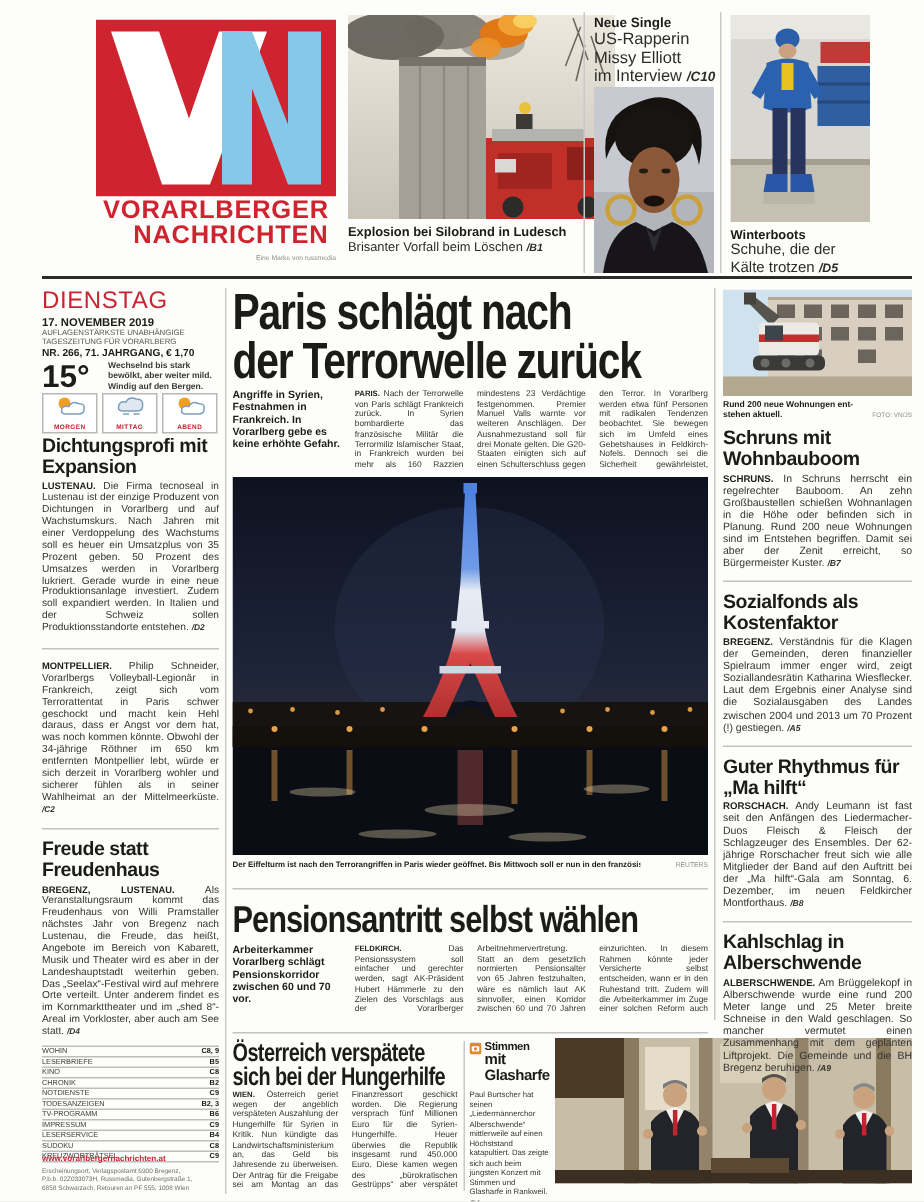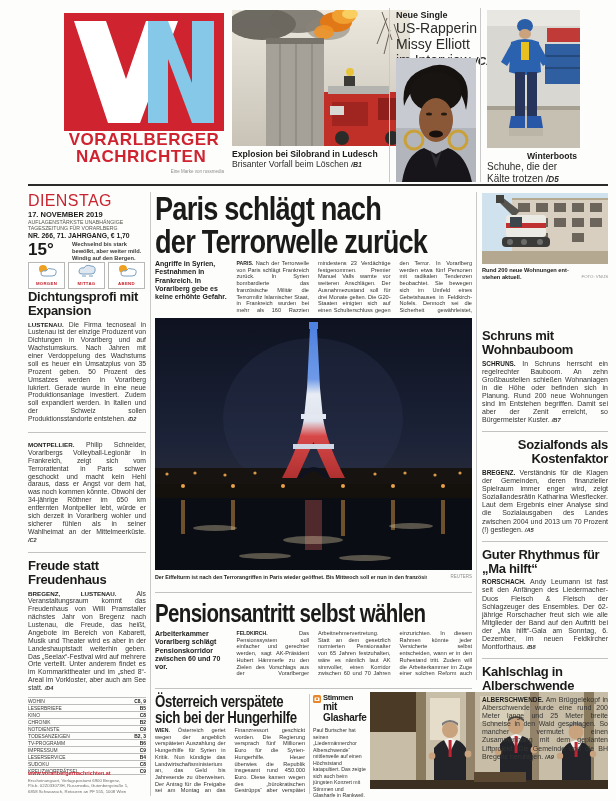--- a/index.html
+++ b/index.html
@@ -33,21 +33,21 @@
 <div class="page">
 
   <div class="abs photo" style="left:64px;top:13px;width:160px;height:118px;">
     <svg width="160" height="118" viewBox="0 0 160 118">
       <rect x="0" y="0" width="160" height="118" fill="#d02330"></rect>
       <polygon points="10,8 42,8 62,66 82,8 114,8 76,110 44,110" fill="#ffffff"></polygon>
       <polygon points="84,8 104,8 128,70 128,8 150,8 150,110 128,110 104,46 104,110 84,110" fill="#85c8e8"></polygon>
     </svg>
   </div>
   <div class="abs" style="left:64px;top:131px;width:160px;text-align:center;font-size:17px;font-weight:bold;color:#d02330;letter-spacing:0.5px;line-height:1;">VORARLBERGER</div>
-  <div class="abs" style="left:76px;top:148px;width:160px;text-align:left;font-size:17px;font-weight:bold;color:#d02330;letter-spacing:0.5px;line-height:1;">NACHRICHTEN</div>
+  <div class="abs" style="left:59px;top:148px;width:160px;text-align:right;font-size:17px;font-weight:bold;color:#d02330;letter-spacing:0.5px;line-height:1;">NACHRICHTEN</div>
   <div class="abs credit" style="left:64px;top:169px;width:160px;text-align:right;font-size:4.5px;">Eine Marke von russmedia</div>
 
   <div class="abs photo" style="left:232px;top:10px;">
     <svg width="178" height="136" viewBox="0 0 178 136">
       <defs>
           <linearGradient id="haze" x1="0" y1="0" x2="0" y2="1">
         <stop offset="0" stop-color="#ece8de"></stop>
             <stop offset="1" stop-color="#c9c3b7"></stop>
           </linearGradient>
         </defs>
@@ -75,21 +75,21 @@
         <circle cx="160" cy="128" r="7" fill="#2b2b29"></circle>
       <rect x="98" y="96" width="14" height="9" fill="#d8d8d4"></rect>
     </svg>
   </div>
   <div class="abs caption-bold" style="left:232px;top:149px;font-size:8.6px;">Explosion bei Silobrand in Ludesch</div>
   <div class="abs" style="left:232px;top:159px;font-size:8.6px;color:#2c2c2a;"><span>Brisanter Vorfall beim Löschen</span> <span class="ref">/B1</span></div>
 
   <div class="vr" style="left:389px;top:8px;height:174px;"></div>
 
   <div class="abs caption-bold" style="left:396px;top:10px;font-size:9px;text-align:right;">Neue Single</div>
-  <div class="abs" style="left:396px;top:20px;font-size:14px;line-height:1.15;color:#2c2c2a;">
+  <div class="abs" style="left:396px;top:20px;font-size:11px;line-height:1.15;color:#2c2c2a;">
     <div>US-Rapperin</div>
     <div>Missy Elliott</div>
     <div><span>im Interview</span> <span class="ref">/C10</span></div>
   </div>
   <div class="abs photo" style="left:396px;top:58px;">
     <svg width="80" height="124" viewBox="0 0 80 124">
       <rect width="80" height="124" fill="#c7cad0"></rect>
       <rect y="70" width="80" height="54" fill="#b2b6bc"></rect>
       <path d="M8,48 Q4,18 30,10 Q48,2 62,14 Q76,24 70,52 Q66,30 52,24 Q34,16 22,28 Q12,36 8,48 Z" fill="#15120f"></path>
       <ellipse cx="40" cy="34" rx="26" ry="20" fill="#181411"></ellipse>
@@ -122,37 +122,37 @@
       <path d="M34,32 L42,32 L42,50 L34,50 Z" fill="#e8c020"></path>
       <path d="M24,34 L14,52 L20,56 L28,44 Z" fill="#2b62b0"></path>
       <path d="M52,34 L62,52 L56,56 L48,44 Z" fill="#2b62b0"></path>
       <rect x="28" y="62" width="10" height="44" fill="#27355c"></rect>
       <rect x="40" y="62" width="10" height="44" fill="#27355c"></rect>
       <path d="M24,106 L38,106 L38,118 L22,118 Z" fill="#2857a8"></path>
       <path d="M40,106 L54,106 L56,118 L40,118 Z" fill="#2857a8"></path>
       <rect x="22" y="118" width="34" height="8" fill="#b3ada0" opacity="0.6"></rect>
     </svg>
   </div>
-  <div class="abs caption-bold" style="left:487px;top:151px;font-size:8.6px;margin-left:40px;">Winterboots</div>
+  <div class="abs caption-bold" style="left:487px;top:151px;font-size:8.6px;">Winterboots</div>
   <div class="abs" style="left:487px;top:161px;font-size:10px;line-height:1.15;color:#2c2c2a;">
     <div>Schuhe, die der</div>
     <div><span>Kälte trotzen</span> <span class="ref">/D5</span></div>
   </div>
 
   <div class="abs" style="left:28px;top:184px;width:580px;height:2px;background:#2b2b29;"></div>
 
   <div class="abs" style="left:28px;top:192px;font-size:16px;font-weight:normal;color:#c92430;letter-spacing:0.4px;">DIENSTAG</div>
   <div class="abs" style="left:28px;top:210px;font-size:7.5px;font-weight:bold;color:#1b1b19;">17. NOVEMBER 2019</div>
   <div class="abs" style="left:28px;top:219px;font-size:5.2px;color:#55554f;line-height:1.2;">
     <div>AUFLAGENSTÄRKSTE UNABHÄNGIGE</div>
     <div>TAGESZEITUNG FÜR VORARLBERG</div>
   </div>
   <div class="abs" style="left:28px;top:232px;font-size:6.8px;font-weight:bold;color:#1b1b19;">NR. 266, 71. JAHRGANG, € 1,70</div>
 
-  <div class="abs" style="left:28px;top:240px;font-size:17px;font-weight:bold;color:#1b1b19;">15°</div>
+  <div class="abs" style="left:28px;top:240px;font-size:21px;font-weight:bold;color:#1b1b19;">15°</div>
   <div class="abs" style="left:72px;top:241px;width:74px;font-size:5.7px;font-weight:bold;color:#3a3a38;line-height:1.2;text-align:left;">Wechselnd bis stark bewölkt, aber weiter mild. Windig auf den Bergen.</div>
 
   <div class="abs" style="left:28px;top:262px;">
     <div class="wbox">
       <svg width="24" height="14" viewBox="0 0 24 14">
         <circle cx="8" cy="6" r="4" fill="#f0a020"></circle>
         <path d="M6,11 Q6,7 11,8 Q13,4 17,6 Q22,6 21,10 Q21,13 17,13 L9,13 Q6,13 6,11 Z" fill="#fff" stroke="#7aa0c0" stroke-width="1"></path>
       </svg>
       <div class="wlabel">MORGEN</div>
     </div><div class="wbox">
@@ -439,26 +439,26 @@
   </div>
   <div class="abs caption-bold" style="left:482px;top:267px;width:126px;font-size:5.7px;line-height:1.2;">
     <div>Rund 200 neue Wohnungen ent-</div>
     <div><span>stehen aktuell.</span>
       <span class="credit" style="float:right;font-weight:normal;font-size:4.3px;">FOTO: VN/JS</span>
     </div>
   </div>
 
   <div class="abs" style="left:482px;top:285px;width:126px;">
     <div>
-      <div class="head" style="font-size:13px;margin-top:44px;">Schruns mit Wohnbauboom</div>
+      <div class="head" style="font-size:13px;">Schruns mit Wohnbauboom</div>
       <p class="body-txt" style="margin:3px 0 0 0;font-size:7px;"><span class="loc">SCHRUNS.</span> <span>In Schruns herrscht ein regelrechter Bauboom. An zehn Großbaustellen schießen Wohnanlagen in die Höhe oder befinden sich in Planung. Rund 200 neue Wohnungen sind im Entstehen begriffen. Damit sei aber der Zenit erreicht, so Bürgermeister Kuster.</span> <span class="ref">/B7</span></p>
       <div style="height:1px;background:#c2c2c0;margin:7px 0 6px 0;"></div>
     </div>
     <div>
-      <div class="head" style="font-size:13px;text-align:right;">Sozialfonds als Kostenfaktor</div>
+      <div class="head" style="font-size:13px;">Sozialfonds als Kostenfaktor</div>
       <p class="body-txt" style="margin:3px 0 0 0;font-size:7px;"><span class="loc">BREGENZ.</span> <span>Verständnis für die Klagen der Gemeinden, deren finanzieller Spielraum immer enger wird, zeigt Soziallandesrätin Katharina Wiesflecker. Laut dem Ergebnis einer Analyse sind die Sozialausgaben des Landes zwischen 2004 und 2013 um 70 Prozent (!) gestiegen.</span> <span class="ref">/A5</span></p>
       <div style="height:1px;background:#c2c2c0;margin:7px 0 6px 0;"></div>
     </div>
     <div>
       <div class="head" style="font-size:13px;">Guter Rhythmus für „Ma hilft“</div>
       <p class="body-txt" style="margin:3px 0 0 0;font-size:7px;"><span class="loc">RORSCHACH.</span> <span>Andy Leumann ist fast seit den Anfängen des Liedermacher-Duos Fleisch &amp; Fleisch der Schlagzeuger des Ensembles. Der 62-jährige Rorschacher freut sich wie alle Mitglieder der Band auf den Auftritt bei der „Ma hilft“-Gala am Sonntag, 6. Dezember, im neuen Feldkircher Montforthaus.</span> <span class="ref">/B8</span></p>
       <div style="height:1px;background:#c2c2c0;margin:7px 0 6px 0;"></div>
     </div>
     <div>
       <div class="head" style="font-size:13px;">Kahlschlag in Alberschwende</div>

